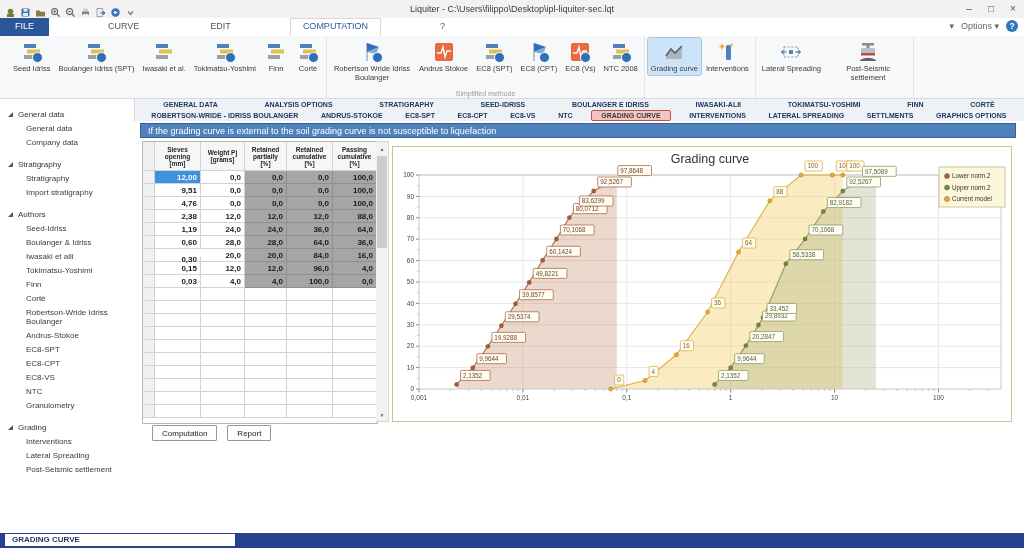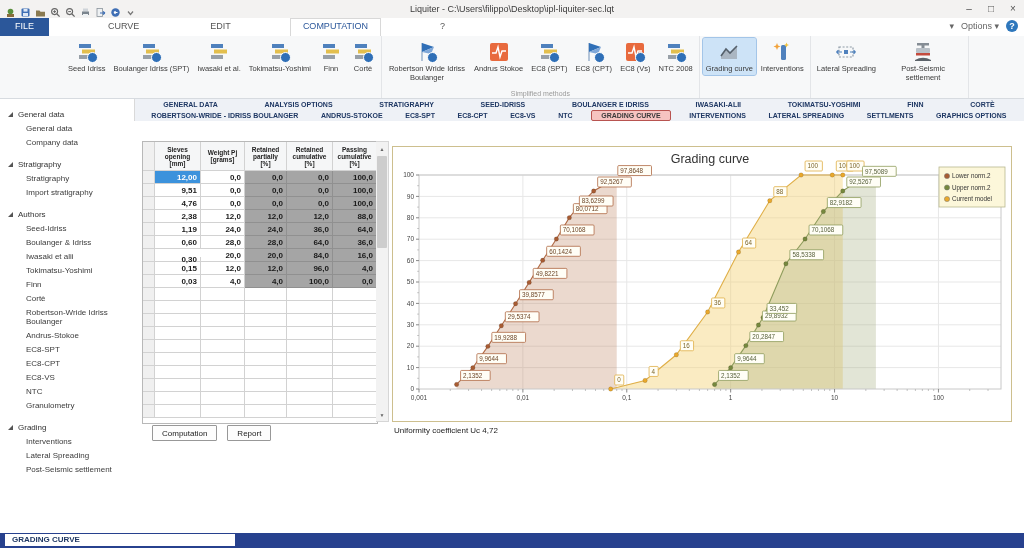--- a/index.html
+++ b/index.html
@@ -22,21 +22,21 @@
   .menu-tab.file{background:#2b579a;color:#fff;padding:0 15px;}
   .menu-tab.selected{color:#2b579a;background:#fff;border:1px solid #d8d8d8;border-bottom:none;line-height:15px;}
   #menubar-right{position:absolute;right:6px;top:2px;display:flex;gap:7px;align-items:center;
     font-size:9px;color:#666;}
   .help-badge{width:12px;height:12px;border-radius:50%;background:#2e77bc;color:#fff;
     font-size:9px;line-height:12px;text-align:center;font-weight:bold;}
 
   
   #ribbon{position:absolute;top:36px;left:0;right:0;height:62px;background:#f7f8f9;
     border-bottom:1px solid #d7dbe0;}
-  #ribbon-groups{display:flex;align-items:flex-start;height:62px;padding-left:7px;justify-content:center;}
+  #ribbon-groups{display:flex;align-items:flex-start;height:62px;padding-left:7px;}
   .rgroup{display:flex;align-items:flex-start;border-right:1px solid #e3e5e8;
     padding:2px 2px 0 2px;height:60px;position:relative;}
   .rgroup-label{position:absolute;bottom:1px;left:0;right:0;text-align:center;
     font-size:7px;color:#9a9a9a;}
   .rbtn{display:flex;flex-direction:column;align-items:center;padding:2px 3px 1px 3px;
     margin:0 1px;border-radius:2px;font-size:7.5px;line-height:8.5px;color:#3b3b3b;
     text-align:center;max-width:78px;}
   .rbtn .ricon{width:24px;height:24px;margin-bottom:1px;}
   .rbtn.selected{background:#cde3f7;outline:1px solid #a3c5e8;}
 
@@ -383,20 +383,21 @@
           <span class="tree-arrow"></span>
           <span>Grading</span>
         </div>
         <div class="tree-item">Interventions</div>
         <div class="tree-item">Lateral Spreading</div>
         <div class="tree-item">Post-Seismic settlement</div>
       </div>
     </div>
 
   <div id="content">
+    <div id="banner">If the grading curve is external to the soil grading curve is not susceptible to liquefaction</div>
     <div id="grid">
         <div class="grow h">
           <div class="gcell head rowhead" style="width: 12px; flex: 0 0 12px;"></div>
           <div class="gcell head" style="width: 46px; flex: 0 0 46px;">Sieves
 opening
 [mm]</div>
           <div class="gcell head" style="width: 44px; flex: 0 0 44px;">Weight Pj
 [grams]</div>
           <div class="gcell head" style="width: 42px; flex: 0 0 42px;">Retained
 partially
@@ -778,21 +779,20 @@
           <circle cx="554" cy="29" r="2.6" fill="#a85c33" stroke="#777" stroke-width="0.5"></circle>
           <text x="559" y="31.2" font-size="6.3" fill="#333" font-family="Liberation Sans, sans-serif">Lower norm.2</text>
           <circle cx="554" cy="40.5" r="2.6" fill="#76883e" stroke="#777" stroke-width="0.5"></circle>
           <text x="559" y="42.7" font-size="6.3" fill="#333" font-family="Liberation Sans, sans-serif">Upper norm.2</text>
           <circle cx="554" cy="52" r="2.6" fill="#e9a82c" stroke="#777" stroke-width="0.5"></circle>
           <text x="559" y="54.2" font-size="6.3" fill="#333" font-family="Liberation Sans, sans-serif">Current model</text>
           <text x="317" y="16" font-size="12.5" fill="#333" text-anchor="middle" font-family="Liberation Sans, sans-serif">Grading curve</text>
         </svg>
     </div>
     <div id="results">
-        <div>Uniformity coefficient Uc 4,72</div>
       </div>
   </div>
 
   <div id="statusbar">
     <div class="status-left">GRADING CURVE</div>
   </div>
 
 </div>
 
 </body></html>

